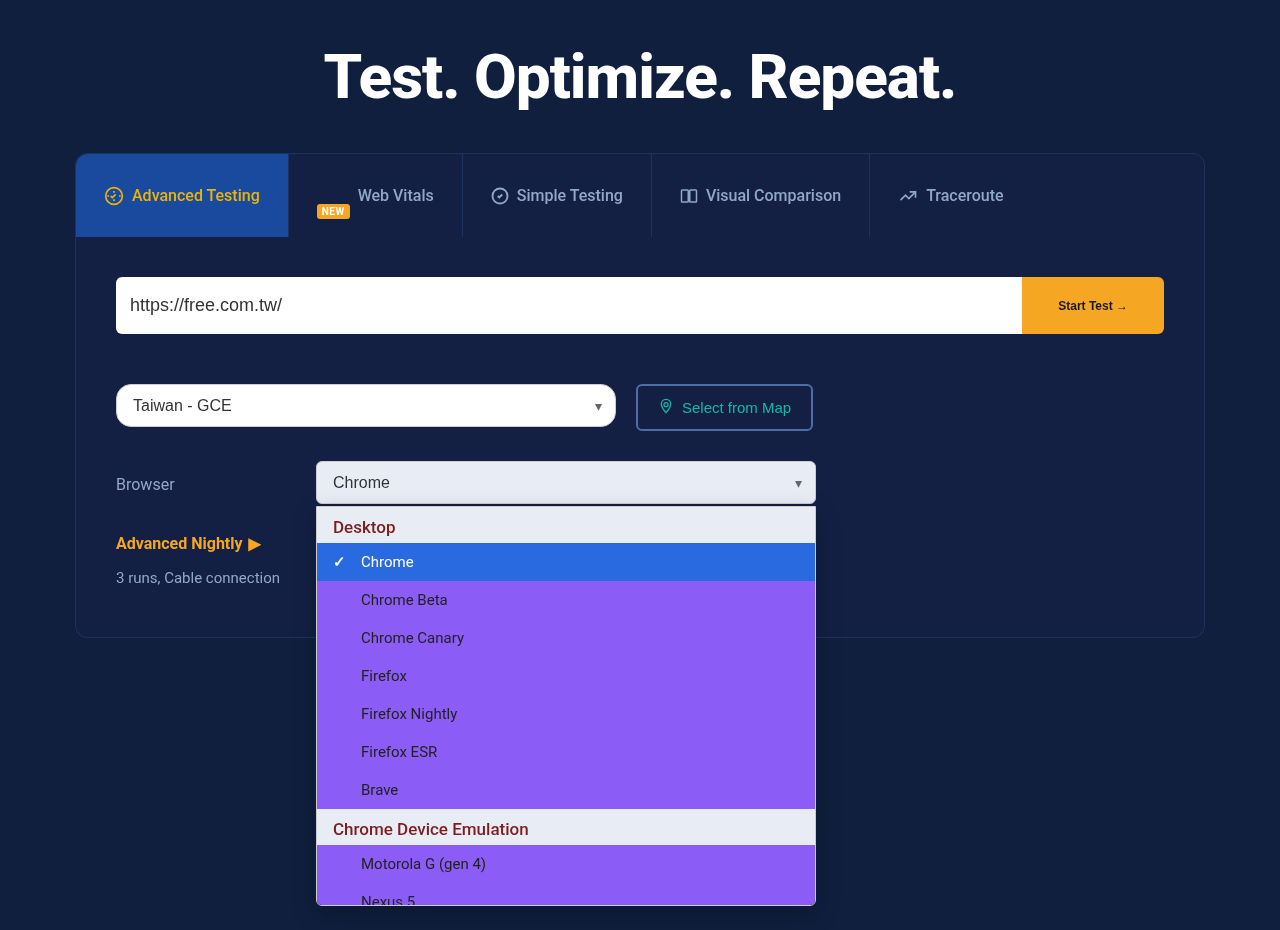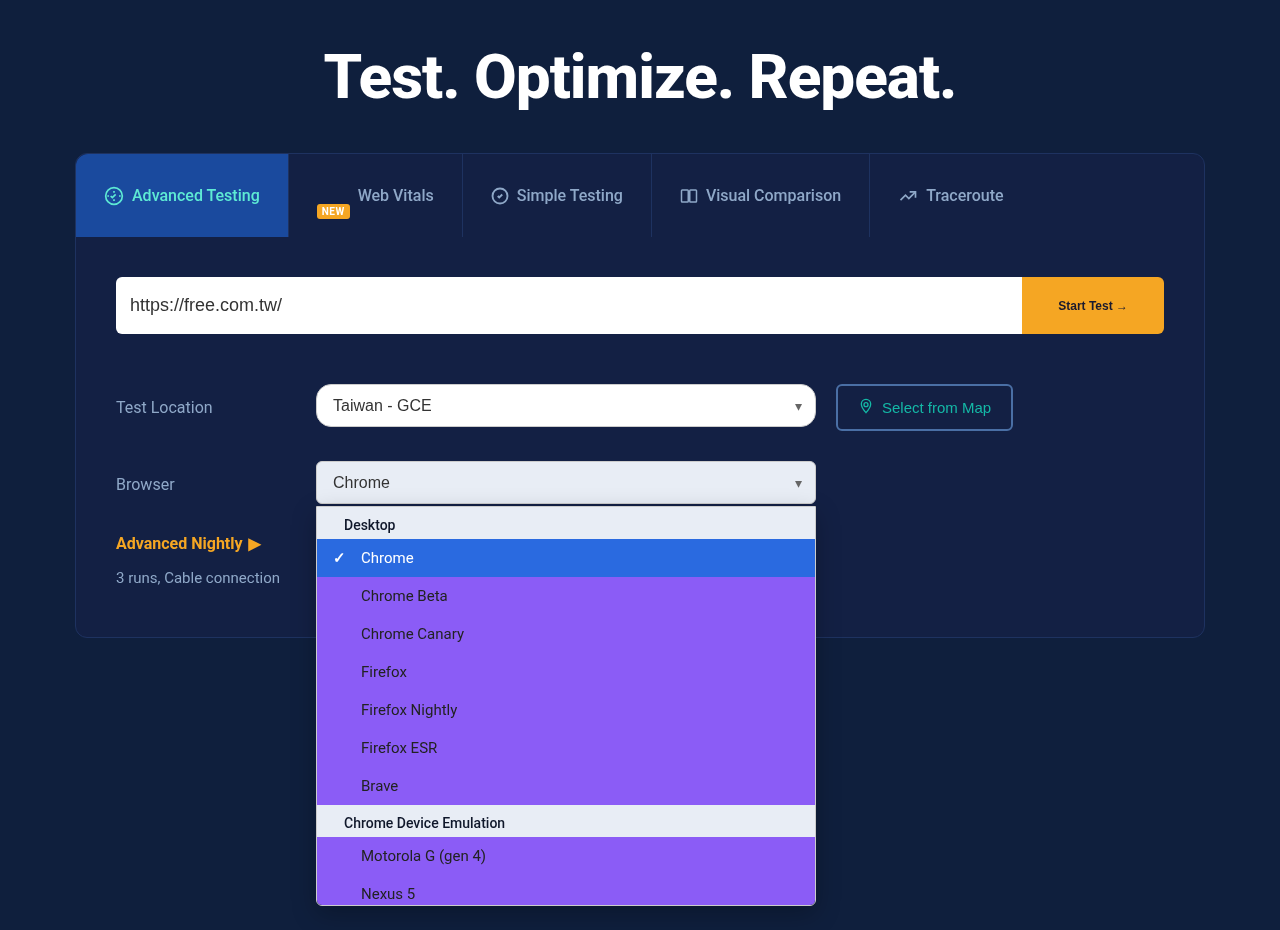--- a/index.html
+++ b/index.html
@@ -47,21 +47,21 @@
     }
     .tab:first-child {
       border-radius: 12px 0 0 0;
     }
     .tab:last-child {
       border-right: none;
       border-radius: 0 12px 0 0;
     }
     .tab.active {
       background-color: #1a4a9e;
-      color: #5eead4;
+      color: #eab308;
       border-bottom: none;
     }
     .tab-icon {
       font-size: 18px;
       display: flex;
       align-items: center;
     }
     .new-badge {
       background-color: #f5a623;
       color: #ffffff;
@@ -201,25 +201,24 @@
       background: #e8edf5;
       border: 1px solid #ccc;
       border-radius: 0 0 6px 6px;
       box-shadow: 0 8px 24px rgba(0,0,0,0.25);
       z-index: 100;
       max-height: 400px;
       overflow-y: auto;
     }
     .dropdown-group-label {
       padding: 10px 16px 6px;
-      color: #0f172a;
-      font-size: 14px;
+      color: #7f1d1d;
+      font-size: 17px;
       font-weight: 500;
       background: #e8edf5;
-      margin-left: 11px;
     }
     .dropdown-item {
       padding: 10px 16px 10px 44px;
       font-size: 15px;
       color: #222;
       cursor: pointer;
       position: relative;
       background: #8b5cf6;
     }
     .dropdown-item.selected {
@@ -284,21 +283,20 @@
     </div>
   </div>
 
   <div class="card-body">
     <div class="url-row">
       <input type="text" class="url-input" value="https://free.com.tw/" style="">
       <button class="start-btn">Start Test →</button>
     </div>
 
     <div class="settings-row">
-      <span class="settings-label">Test Location</span>
       <div class="location-select-wrapper">
         <select class="location-select">
           <option>Taiwan - GCE</option>
         </select>
         <span class="select-arrow">▾</span>
       </div>
       <button class="map-btn">
         <span>
           <svg width="16" height="16" viewBox="0 0 24 24" fill="none" stroke="currentColor" stroke-width="2">
             <circle cx="12" cy="10" r="3"></circle>

